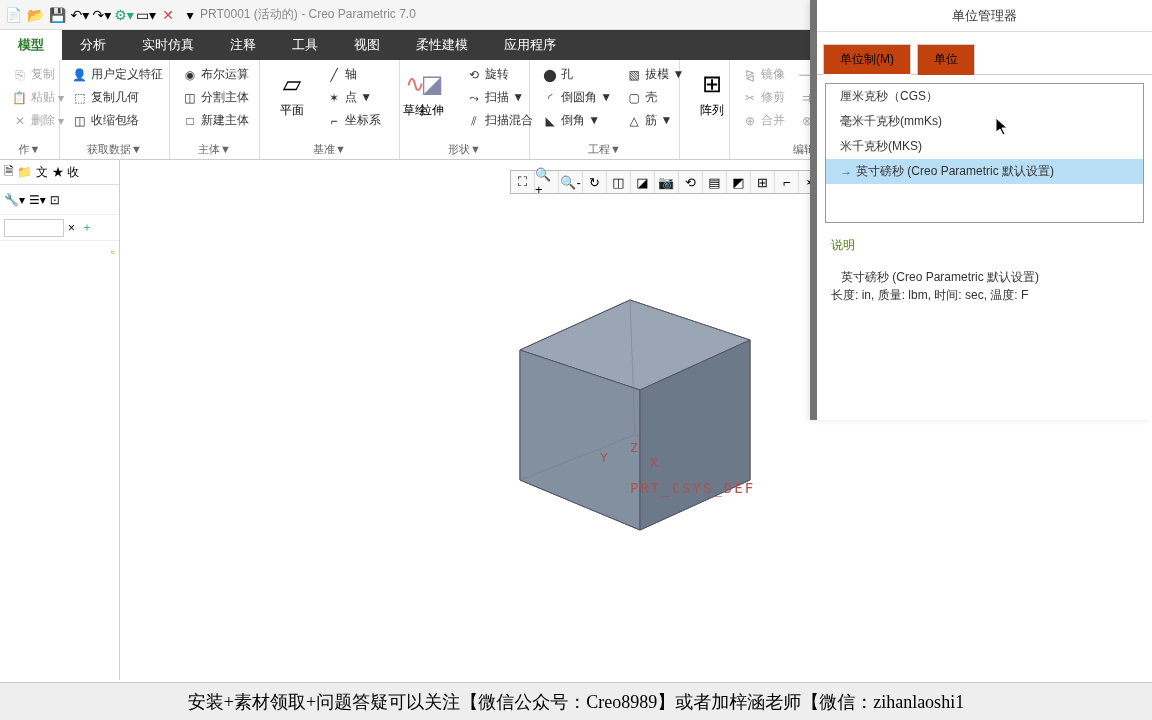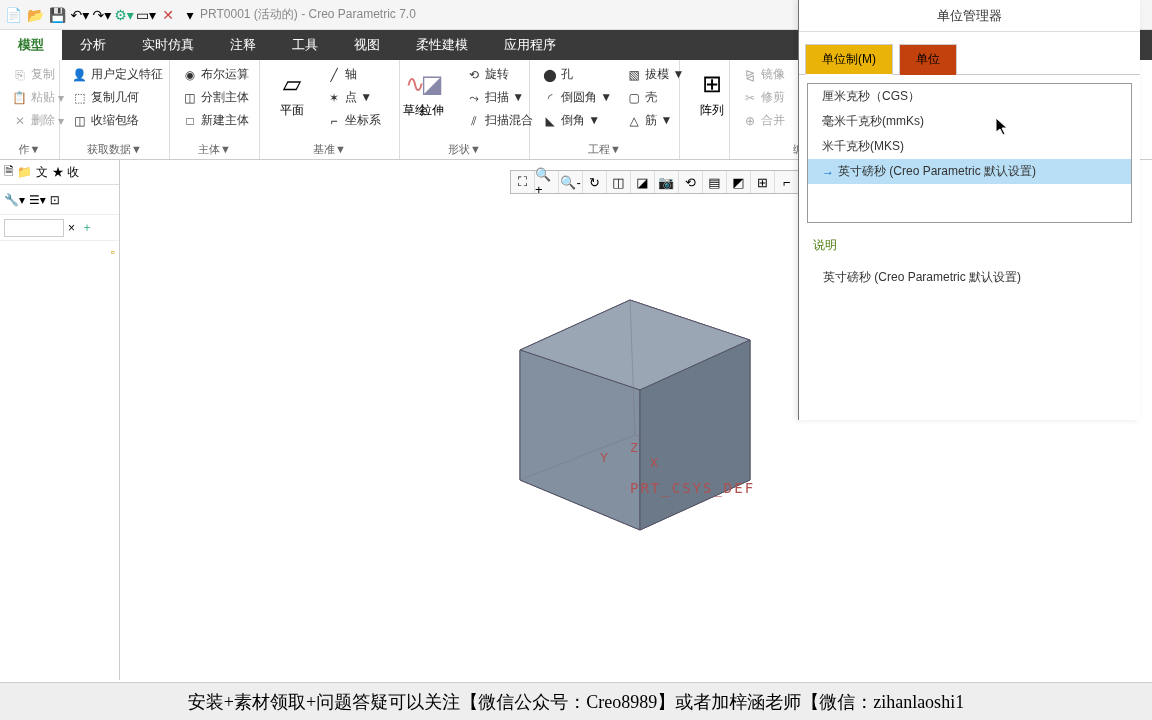--- a/index.html
+++ b/index.html
@@ -29,25 +29,25 @@
 .sb-search{height:26px;display:flex;align-items:center;border-bottom:1px solid #eee;padding:0 4px}
 .sb-search input{border:1px solid #ccc;width:60px;height:18px;padding:0 2px;font-size:11px}
 .sb-tree{flex:1;padding:4px 0}
 .tree-item{padding:3px 8px;font-size:12px;color:#333;cursor:pointer}
 .tree-bar{height:3px;background:#4CAF50;margin:2px 4px}
 .canvas{flex:1;background:#fff;position:relative}
 .view-toolbar{position:absolute;top:10px;right:280px;display:flex;gap:0;border:1px solid #bbb;background:#f8f8f8}
 .view-toolbar .vbtn{width:24px;height:22px;display:flex;align-items:center;justify-content:center;border-right:1px solid #ddd;cursor:pointer;font-size:13px}
 .cube{position:absolute;left:370px;top:100px;width:280px;height:280px}
 .csys-label{position:absolute;color:#b05050;font-size:13px;font-family:monospace;letter-spacing:2px}
-.dialog{position:absolute;top:0;right:12px;width:342px;height:420px;background:#fff;border-left:1px solid #737373;box-shadow:-2px 0 6px rgba(0,0,0,0.1)}
+.dialog{position:absolute;top:0;right:0;width:342px;height:420px;background:#fff;border-left:7px solid #737373;box-shadow:-2px 0 6px rgba(0,0,0,0.1)}
 .dlg-title{height:32px;display:flex;align-items:center;justify-content:center;font-size:13px;color:#333;border-bottom:1px solid #ddd}
 .dlg-tabs{display:flex;border-bottom:1px solid #ccc;margin-top:12px}
 .dlg-tab{padding:6px 16px;border:1px solid #ccc;border-bottom:none;margin-left:6px;margin-bottom:-1px;background:#fff;cursor:pointer;font-size:12px}
-.dlg-tab.active{background:#eab308;border-bottom:1px solid #fff}
+.dlg-tab.active{background:#c2410c;border-bottom:1px solid #fff}
 .dlg-tab.inactive{background:#c2410c}
 .unit-list{border:1px solid #999;margin:8px;height:140px;overflow:auto}
 .unit-item{padding:4px 14px;cursor:pointer;font-size:12px;color:#333}
 .unit-item.selected{background:#b8dff5}
 .unit-item .arrow{color:#0066cc;margin-right:4px}
 .desc-box{margin:8px;padding:6px}
 .desc-title{font-size:12px;color:#4d7c0f;margin-bottom:14px}
 .desc-text{font-size:12px;color:#333;padding-left:10px;line-height:1.5}
 .bottom-banner{position:absolute;bottom:0;left:0;right:0;height:38px;background:#eee;display:flex;align-items:center;justify-content:center;font-size:18px;font-family:Liberation Serif, serif;color:#000;border-top:1px solid #ccc}
 .cursor-img{position:absolute;pointer-events:none}
@@ -337,20 +337,21 @@
   <div class="unit-list">
     <div class="unit-item">厘米克秒（CGS）</div>
     <div class="unit-item">毫米千克秒(mmKs)</div>
     <div class="unit-item">米千克秒(MKS)</div>
     <div class="unit-item selected"><span class="arrow">→</span><span>英寸磅秒 (Creo Parametric 默认设置)</span></div>
 
   </div>
   <div class="desc-box">
     <div class="desc-title">说明</div>
     <div class="desc-text">英寸磅秒 (Creo Parametric 默认设置)</div>
+    <div class="desc-text" style="padding-left:0">长度: in, 质量: lbm, 时间: sec, 温度: F</div>
   </div>
 </div>
 
 <div class="bottom-banner">安装+素材领取+问题答疑可以关注【微信公众号：Creo8989】或者加梓涵老师【微信：zihanlaoshi1</div>
 
 <svg class="cursor-img" style="left:996px;top:118px" width="16" height="20" viewBox="0 0 16 20">
   <path d="M0,0 L0,14 L4,11 L7,17 L9,16 L6,10 L11,10 Z" fill="#000" stroke="#fff" stroke-width="1"></path>
 </svg>
 
 </body></html>

